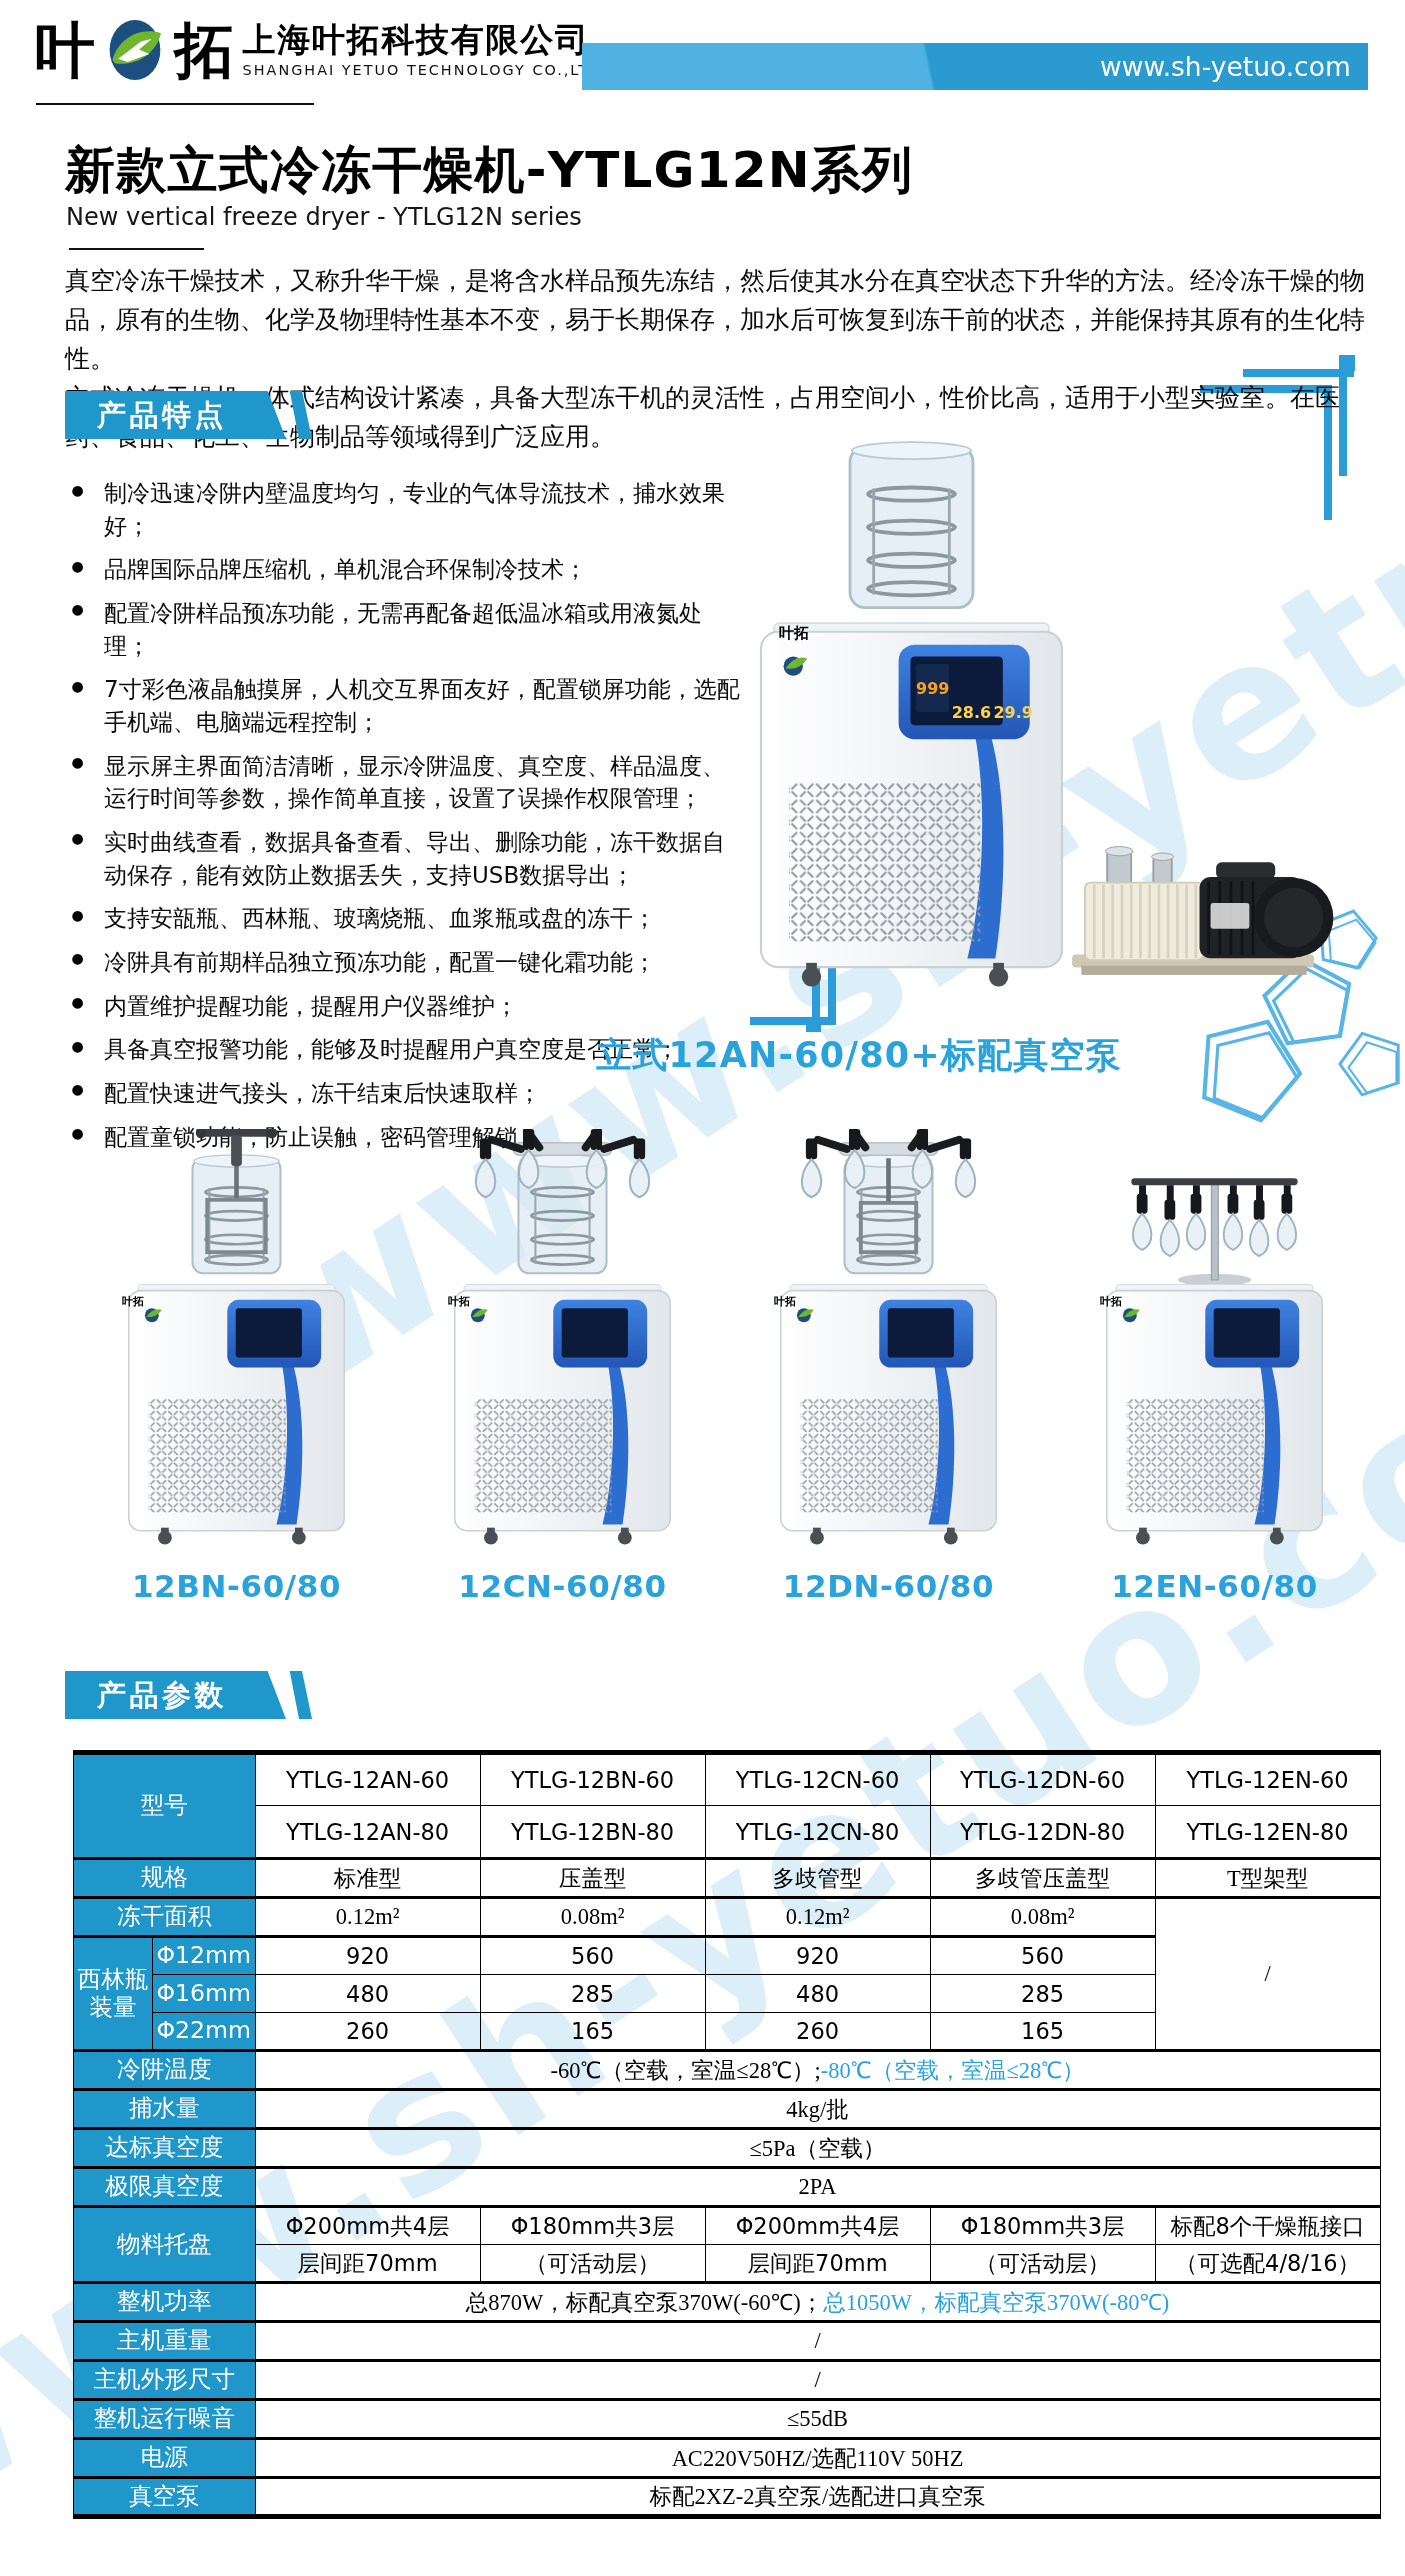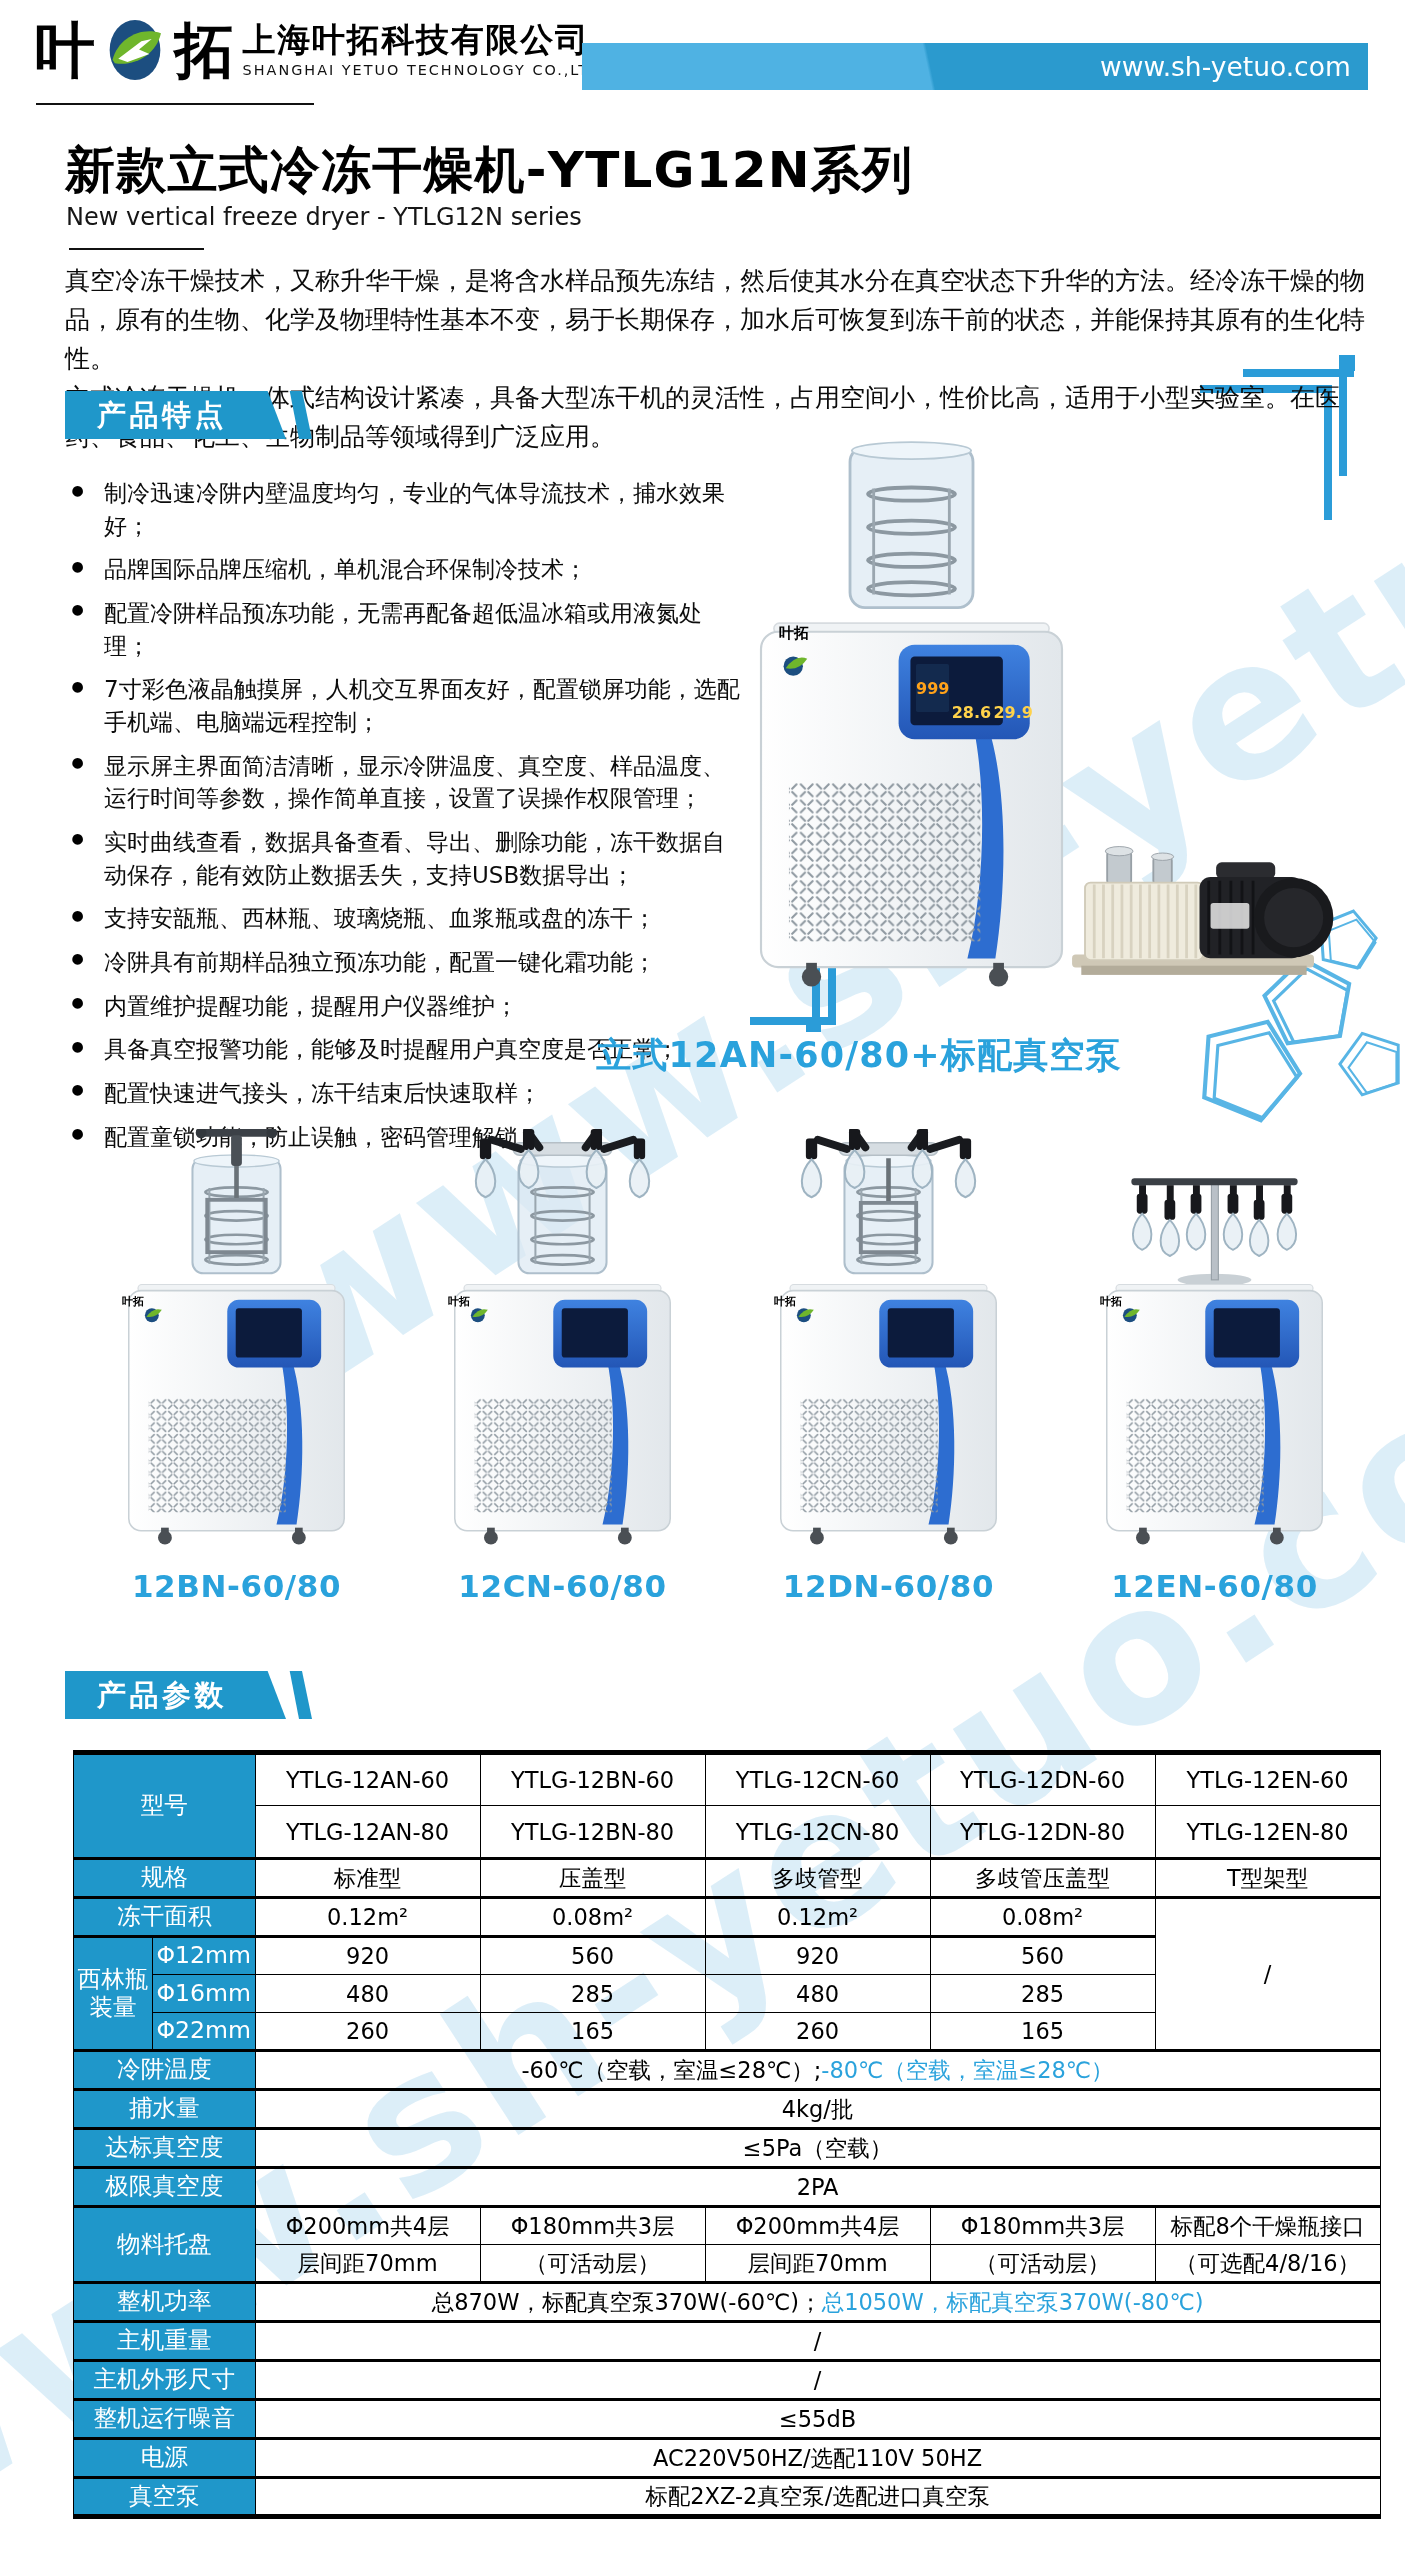--- a/index.html
+++ b/index.html
@@ -63,21 +63,21 @@
   .variant{position:relative;width:271px;display:flex;flex-direction:column;align-items:center;}
   .variant-label{margin-top:8px;font-size:31px;font-weight:bold;color:#2aa2dc;letter-spacing:0.6px;}
 
   
   .spec-table{position:absolute;left:73px;top:1750px;z-index:2;border-collapse:collapse;table-layout:fixed;
               background:transparent;border:1.7px solid #000;border-top:5.2px solid #000;border-bottom:5.8px solid #000;}
   .spec-table th,.spec-table td{border:1.2px solid #000;text-align:center;vertical-align:middle;padding:0 3.5px;box-sizing:border-box;}
   .spec-table th.lab{background:#1f97ca;color:#fff;font-size:23.6px;font-weight:500;line-height:1.15;}
   .spec-table td{font-size:22.5px;color:#000;}
   tr.hm>*{height:53px;}
-  tr.hs>*{height:39px;}
+  tr.hs>*{height:39px;font-family:Liberation Serif, serif;}
   tr.hb>*{height:38px;}
   tr.gt>*{border-top:3.5px solid #000;}
   .blu{color:#2aa2dc;}
 </style>
 </head>
 <body>
 
 <svg width="0" height="0" style="position:absolute" aria-hidden="true">
   <defs>
     <linearGradient id="gCab" x1="0" y1="0" x2="1" y2="0">

